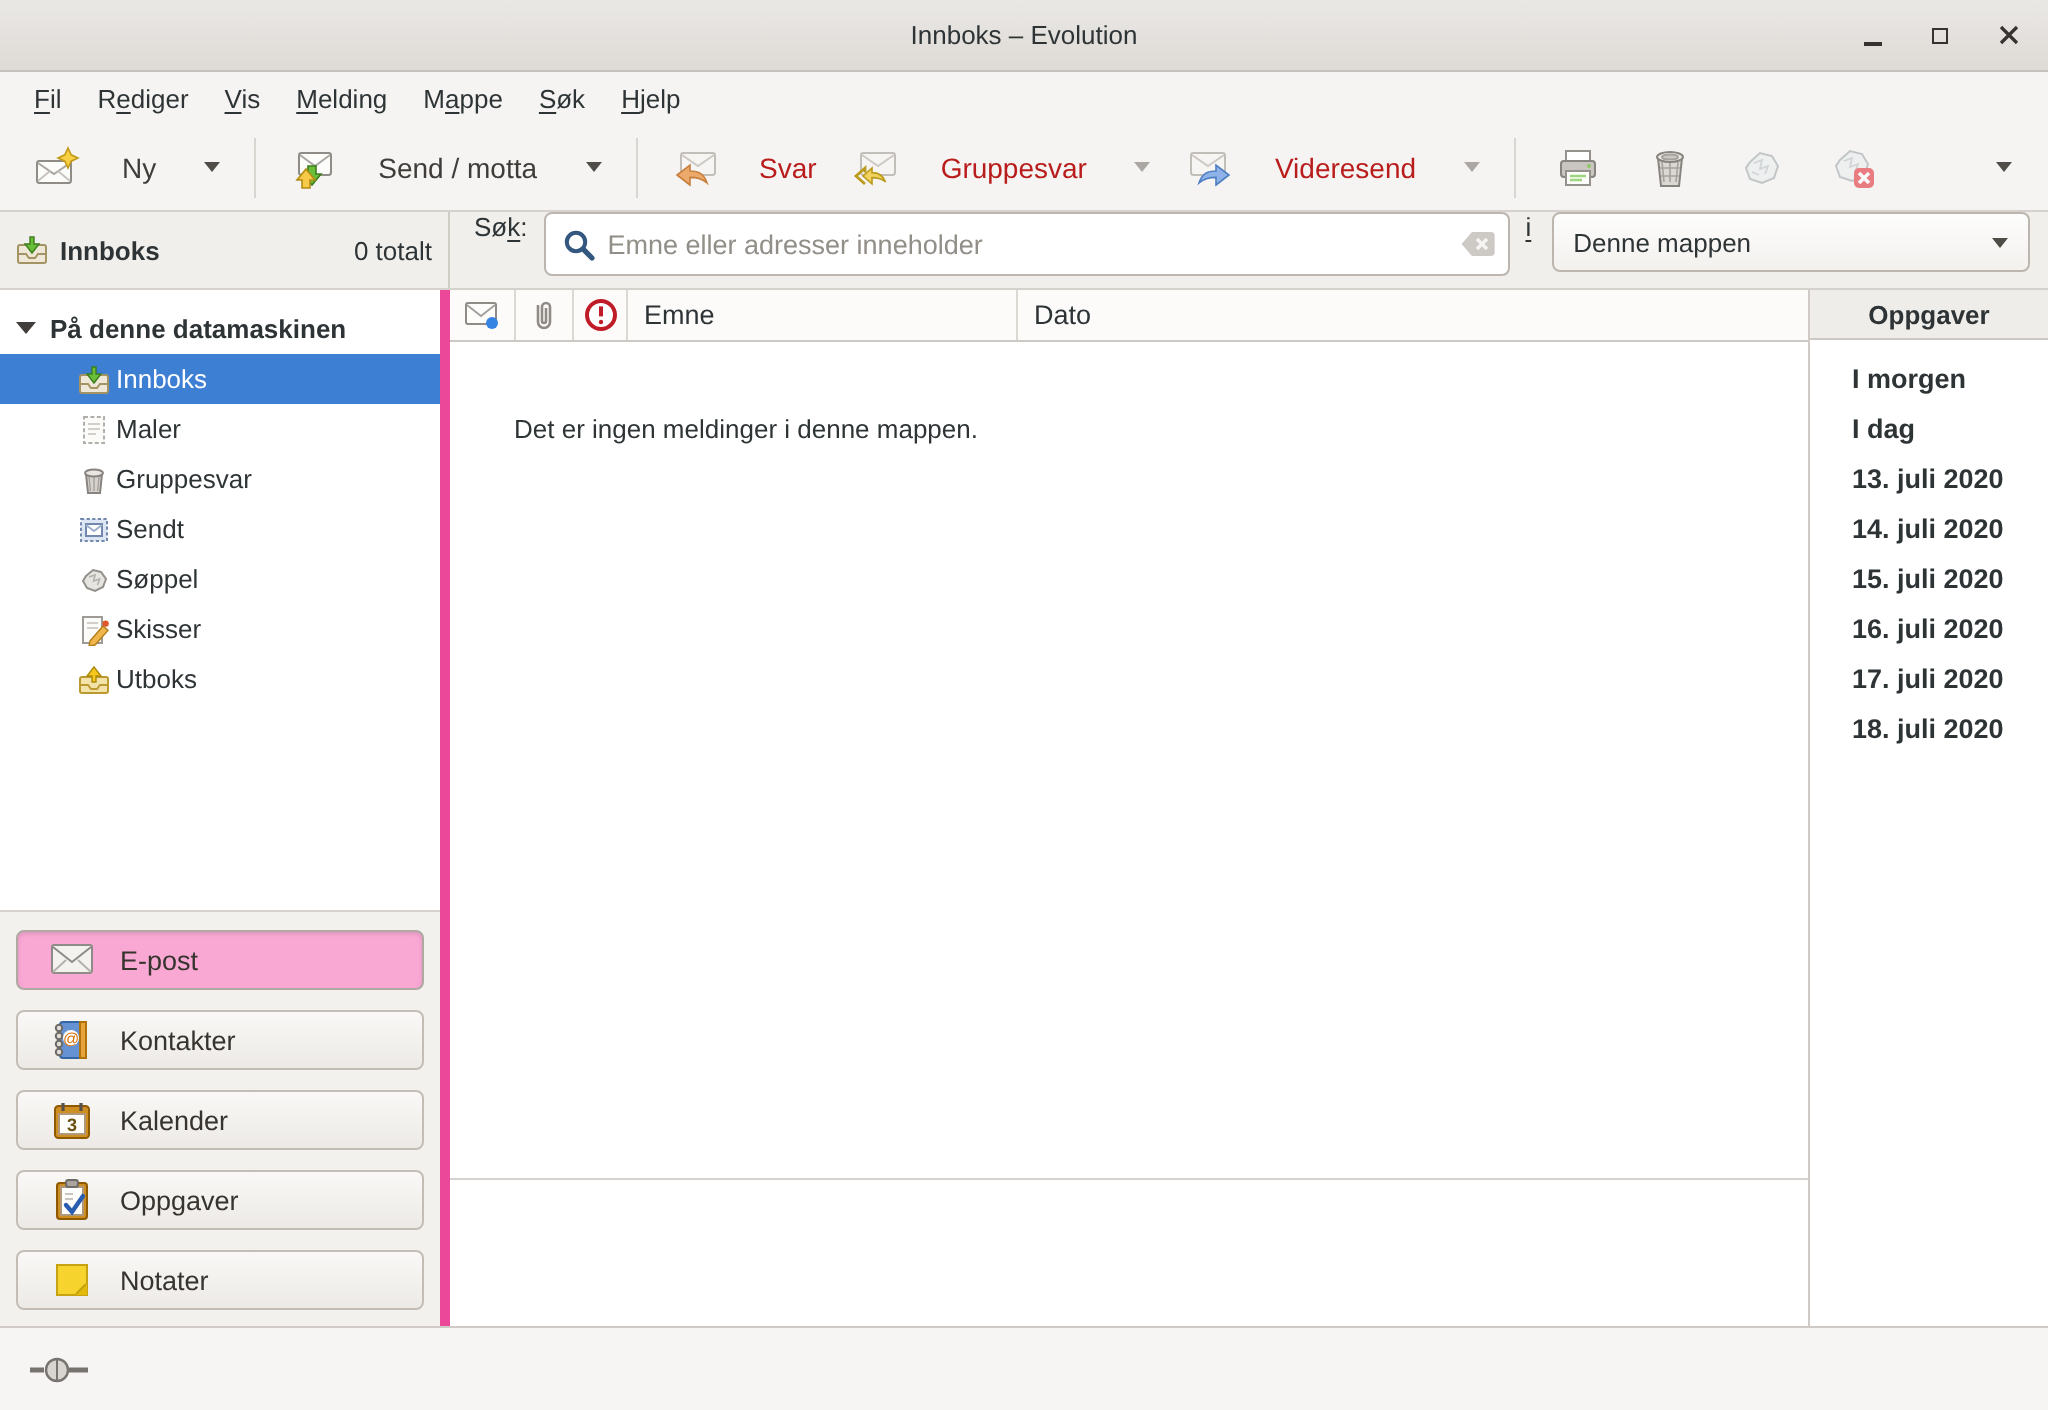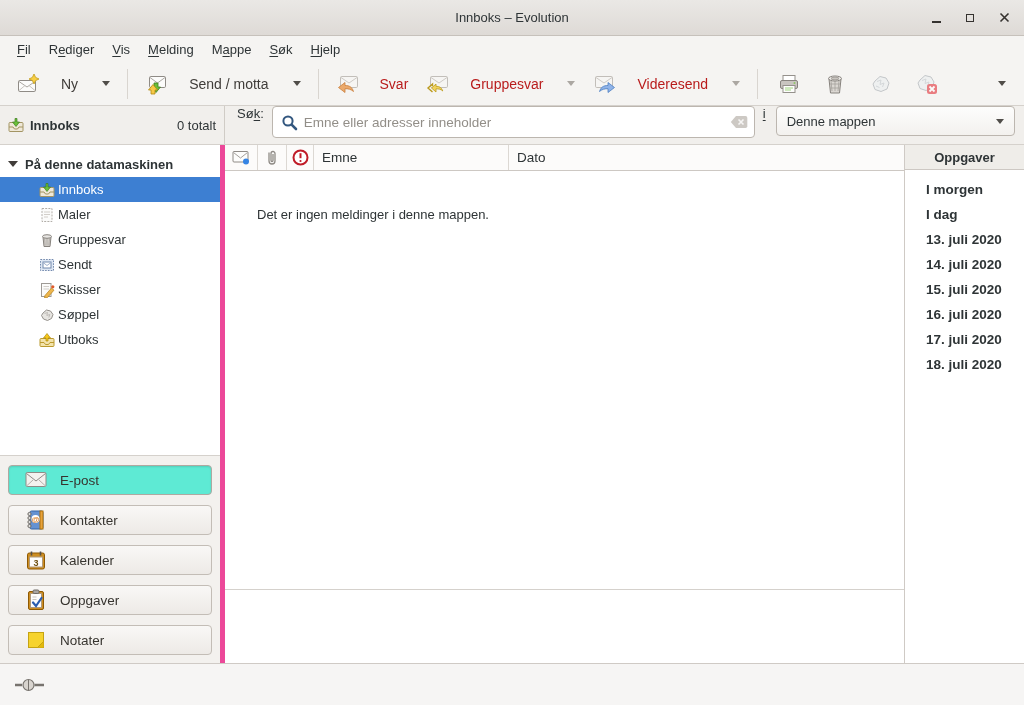--- a/index.html
+++ b/index.html
@@ -54,21 +54,21 @@
   .tree-root { height:26px; display:flex; align-items:center; gap:7px; padding-left:8px; font-weight:bold; }
   .expander { width:0; height:0; border-left:5px solid transparent; border-right:5px solid transparent; border-top:6px solid #403d3a; }
   .tree-row { height:25px; display:flex; align-items:center; gap:3px; padding-left:39px; }
   .tree-row.selected { background:#3d7fd2; color:#fff; }
   .tree-row svg { flex:none; }
   .tree-section { height:26px; display:flex; align-items:center; padding-left:22px; font-weight:bold; margin-top:2px; }
 
   .switcher { flex:1; background:#f3f1ee; border-top:1px solid #d5d1cc; padding:9px 8px 0 8px; }
   .swbtn { height:30px; margin-bottom:10px; border:1px solid #c3bdb6; border-radius:4px; background:linear-gradient(#f9f8f6,#edeae6); display:flex; align-items:center; padding-left:16px; gap:13px; }
   .swbtn .lbl { font-size:13.5px; color:#37342f; }
-  .swbtn.active { background:#5eead4; border-color:#afa9a1; box-shadow:inset 0 1px 2px rgba(0,0,0,.12); }
+  .swbtn.active { background:#f9a8d4; border-color:#afa9a1; box-shadow:inset 0 1px 2px rgba(0,0,0,.12); }
 
   
   .messagearea { flex:1; display:flex; flex-direction:column; background:#fff; }
   .listheader { height:26px; flex:none; border-bottom:1px solid #cdc8c3; display:flex; background:#fcfbfa; }
   .hcell { border-right:1px solid #dcd8d3; display:flex; align-items:center; justify-content:center; flex:none; }
   .hcell.text { justify-content:flex-start; padding-left:8px; font-size:13.5px; }
   .hc-status { width:33px; } .hc-attach { width:29px; } .hc-prio { width:27px; }
   .hc-from { width:202px; } .hc-subject { width:195px; }
   .hc-date { flex:1; border-right:none;align-items:center; }
   .listbody { flex:1; position:relative; }
@@ -269,33 +269,33 @@
         <div class="tree-row">
           <svg width="16" height="16" viewBox="0 0 16 16">
             <rect x="1.5" y="2.5" width="13" height="11" fill="#dde6f3" stroke="#7289ad" stroke-dasharray="1.6 1.2"></rect>
             <rect x="4" y="5" width="8" height="6" fill="#fff" stroke="#7289ad"></rect>
             <path d="M4 5.5 L8 8.5 L12 5.5" fill="none" stroke="#9fb0cc"></path>
           </svg>
           <span>Sendt</span>
         </div>
         <div class="tree-row">
           <svg width="16" height="16" viewBox="0 0 16 16">
+            <path d="M4 6 L7.5 3 L11.5 4 L14 7.5 L12.5 11.5 L8.5 13.5 L4.5 12 L2.5 8.5 Z" fill="#e7e5e1" stroke="#94908b"></path>
+            <path d="M5.5 6.5 L8.5 5.5 L7.8 8.5 L10.8 7.5 L9.8 10.5" fill="none" stroke="#b5b1ac" stroke-width="0.8"></path>
+          </svg>
+          <span>Søppel</span>
+        </div>
+        <div class="tree-row">
+          <svg width="16" height="16" viewBox="0 0 16 16">
             <rect x="2.5" y="1.5" width="9.5" height="13" fill="#fbfbfa" stroke="#9e9a95"></rect>
             <path d="M4.5 4.5 h5.5 M4.5 7 h5.5" stroke="#d2cec9" stroke-width="1"></path>
             <path d="M6 13.5 L12.5 6 L15 8.2 L8.5 15.5 L5.5 16 Z" fill="#eeb64d" stroke="#b37f17" stroke-width="0.7"></path>
             <circle cx="13.8" cy="4.8" r="1.6" fill="#e0582a"></circle>
           </svg>
           <span>Skisser</span>
-        </div>
-        <div class="tree-row">
-          <svg width="16" height="16" viewBox="0 0 16 16">
-            <path d="M4 6 L7.5 3 L11.5 4 L14 7.5 L12.5 11.5 L8.5 13.5 L4.5 12 L2.5 8.5 Z" fill="#e7e5e1" stroke="#94908b"></path>
-            <path d="M5.5 6.5 L8.5 5.5 L7.8 8.5 L10.8 7.5 L9.8 10.5" fill="none" stroke="#b5b1ac" stroke-width="0.8"></path>
-          </svg>
-          <span>Søppel</span>
         </div>
         <div class="tree-row">
           <svg width="16" height="16" viewBox="0 0 16 16">
             <rect x="1" y="6.5" width="14" height="8" rx="1" fill="#f3e3ab" stroke="#bb9a2f"></rect>
             <path d="M1 10.5 h4 l1.5 2 h3 l1.5 -2 h4" fill="none" stroke="#bb9a2f"></path>
             <path d="M8 1.5 L11.5 6 H9 v3 H7 V6 H4.5 Z" fill="#f6c71c" stroke="#ad8a0b" stroke-width="0.7"></path>
           </svg>
           <span>Utboks</span>
         </div>
       </div>

